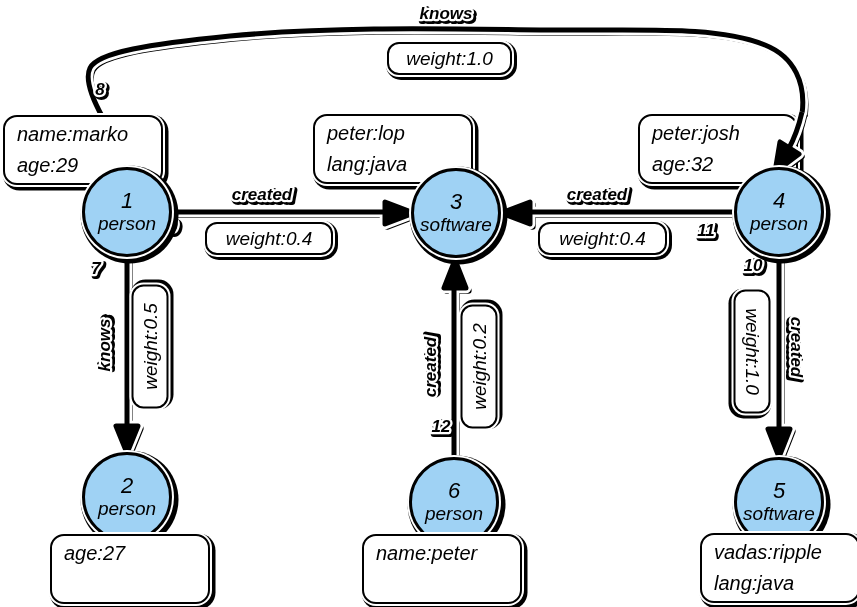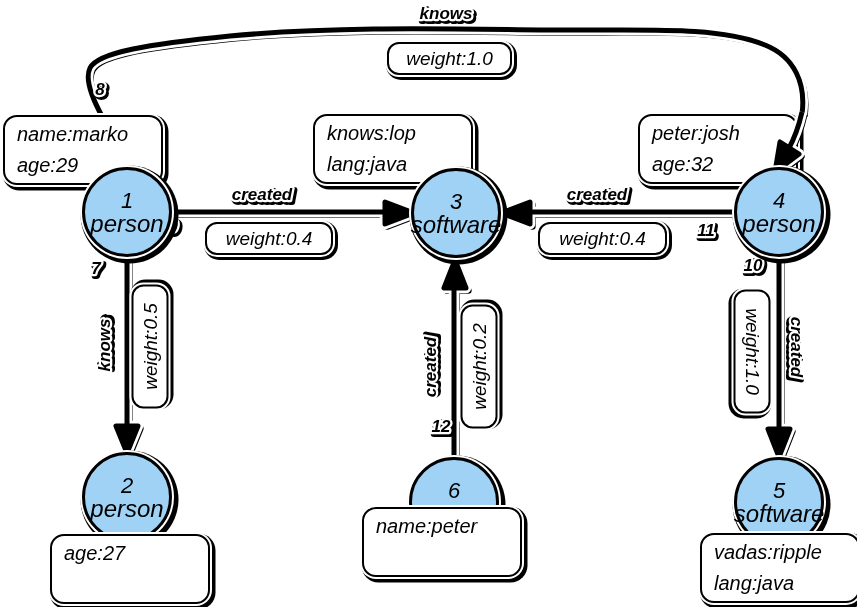--- a/index.html
+++ b/index.html
@@ -18,21 +18,21 @@
   
   text{font-family:"Liberation Sans",sans-serif;font-weight:bold;font-size:17px;text-anchor:middle;}
   .tS{stroke:#000;stroke-width:6px;fill:#000;stroke-linejoin:round;transform:translate(2px,2px);}
   .tH{stroke:#fff;stroke-width:4.5px;fill:#fff;stroke-linejoin:round;}
   .tC{fill:#000;}
 
   .vertex{position:absolute;box-sizing:border-box;width:90px;height:90px;border:3px solid #000;
           border-radius:50%;background:#9FD2F4;display:flex;flex-direction:column;align-items:center;
           justify-content:center;z-index:4;box-shadow:0 0 0 2px #fff,2.5px 2.5px 0 4px #000;}
   .vertex .vid{font-size:22px;line-height:24px;}
-  .vertex .vtype{font-size:24px;line-height:22px;text-align:center;}
+  .vertex .vtype{font-size:19px;line-height:22px;text-align:center;}
 
   .pbox{position:absolute;box-sizing:border-box;width:160px;height:70px;background:#fff;
         border:2.5px solid #000;border-radius:14px;padding:2px 0 0 12px;font-size:20px;line-height:31px;
         box-shadow:0 0 0 2px #fff,2.5px 2.5px 0 3px #000;}
   .pbox.top{z-index:2;}
   .pbox.bottom{z-index:5;}
 
   .wbox{position:absolute;box-sizing:border-box;height:33px;background:#fff;border:2.5px solid #000;
         border-radius:12px;display:flex;align-items:center;justify-content:center;font-size:19px;
         z-index:6;box-shadow:0 0 0 2px #fff,2px 2px 0 3px #000;}
@@ -164,21 +164,21 @@
         <text class="tH">10</text>
         <text class="tC">10</text>
     </g>
   </svg>
 
   <div class="pbox top" style="left:3px;top:115px;">
     <div>name:marko</div>
     <div>age:29</div>
   </div>
   <div class="pbox top" style="left:313px;top:114px;">
-    <div>knows:lop</div>
+    <div>peter:lop</div>
     <div>lang:java</div>
   </div>
   <div class="pbox top" style="left:638px;top:114px;">
     <div>peter:josh</div>
     <div>age:32</div>
   </div>
 
   <svg id="overlay-svg" width="857" height="607" viewBox="0 0 857 607">
     <defs>
       <g id="e8t">
@@ -214,21 +214,21 @@
     <div class="vtype">person</div>
   </div>
   <div class="vertex" style="left:734px;top:457px;">
     <div class="vid">5</div>
     <div class="vtype">software</div>
   </div>
 
   <div class="pbox bottom" style="left:50px;top:534px;">
     <div>age:27</div>
   </div>
-  <div class="pbox bottom" style="left:362px;top:507px;">
+  <div class="pbox bottom" style="left:362px;top:534px;">
     <div>name:peter</div>
   </div>
   <div class="pbox bottom" style="left:700px;top:533px;">
     <div>vadas:ripple</div>
     <div>lang:java</div>
   </div>
 
   <div class="wbox" style="left:387px;top:42px;width:125px;">
     <span>weight:1.0</span>
   </div>

